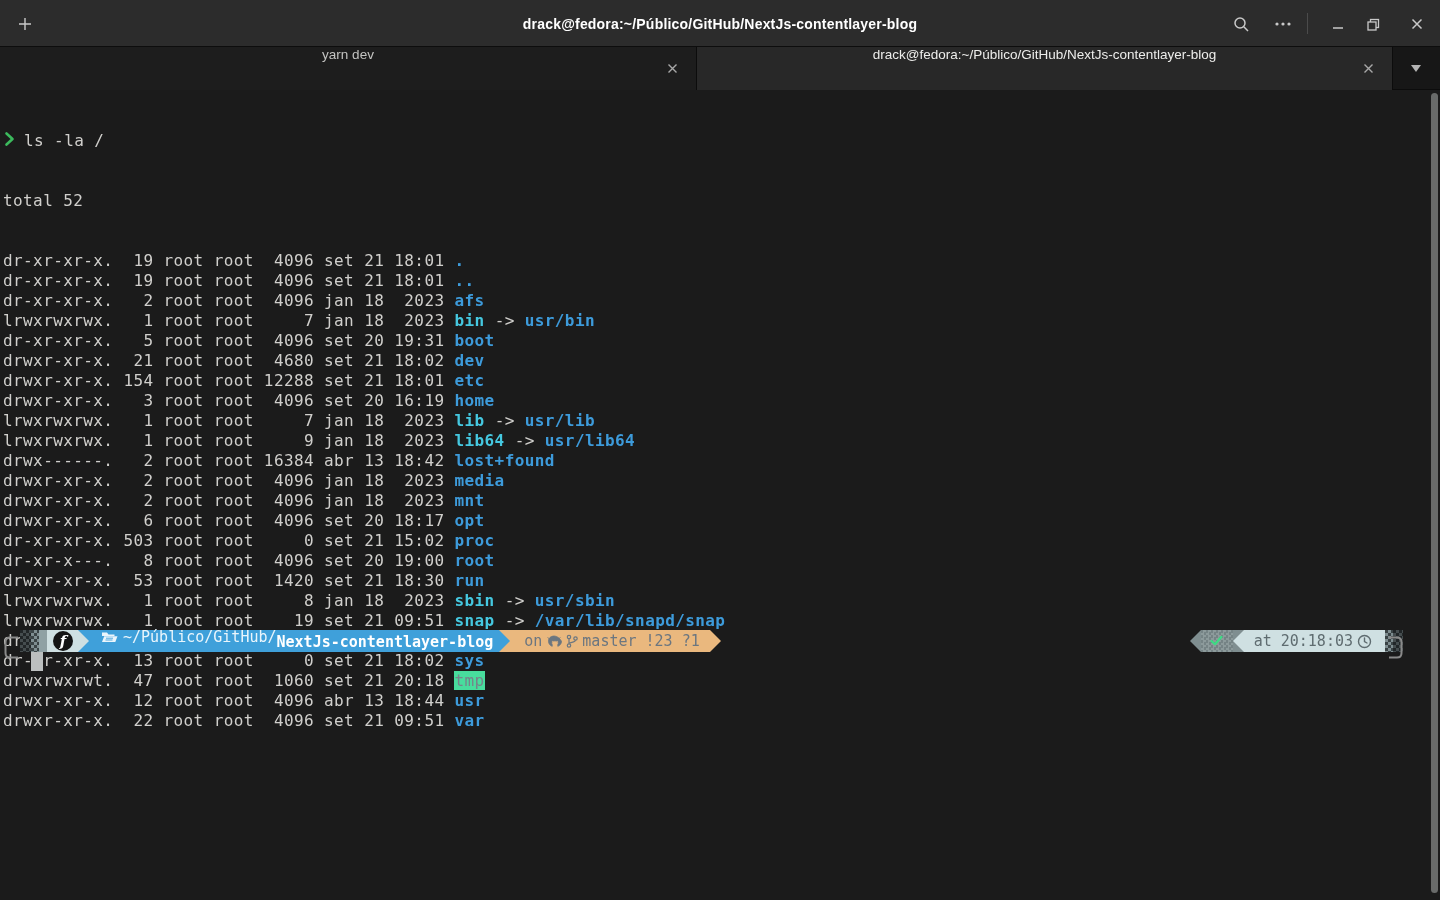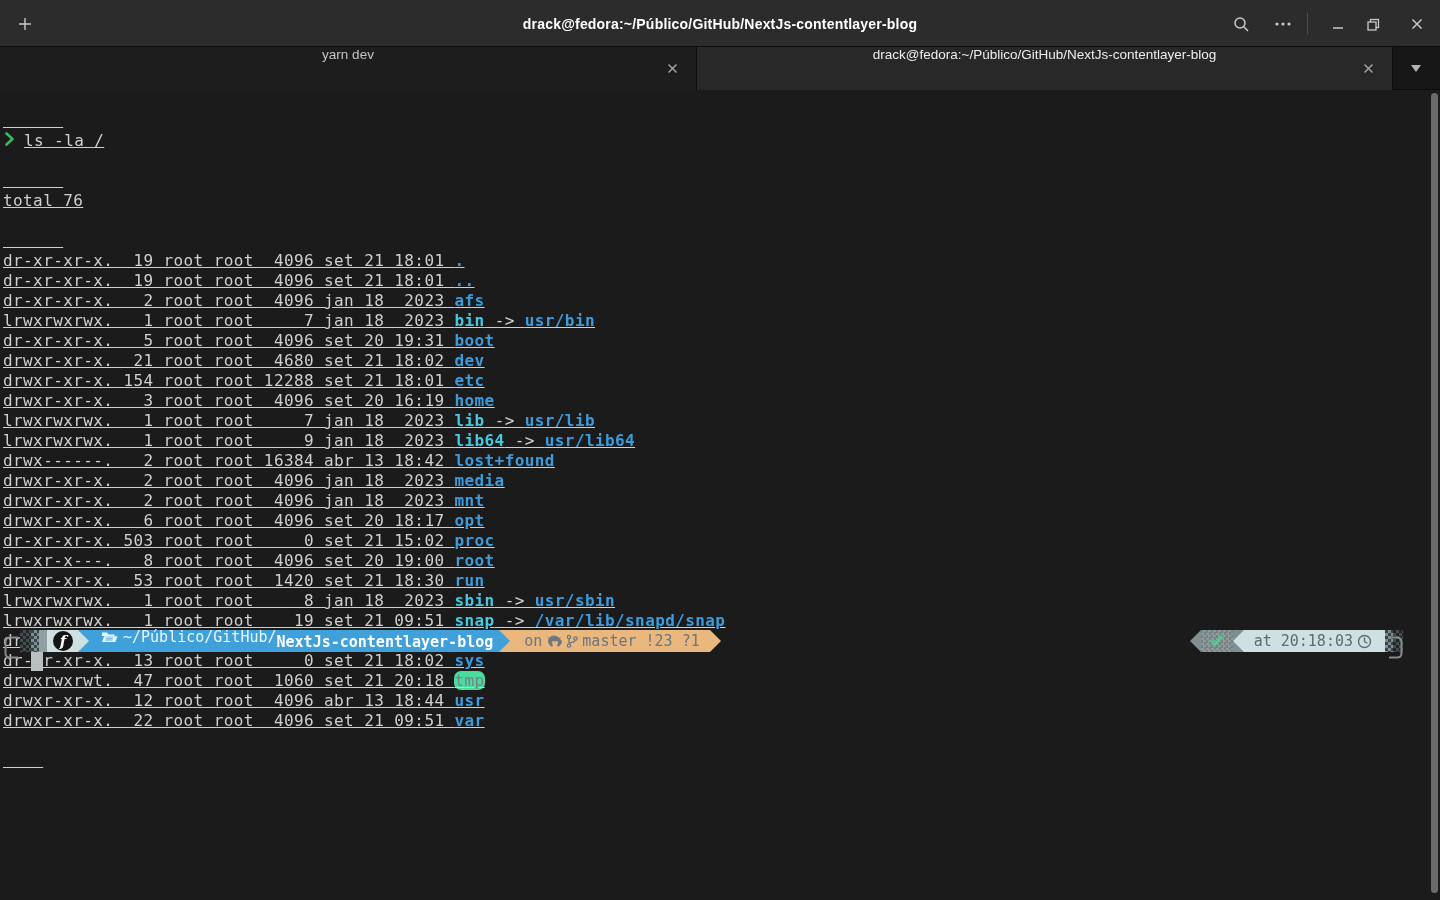--- a/index.html
+++ b/index.html
@@ -27,27 +27,27 @@
   .tab-close { position:absolute; right:12px; top:10px; width:23px; height:23px; border-radius:4px;
     display:flex; align-items:center; justify-content:center; }
   .tab-menu-btn { width:46px; height:43px; display:flex; align-items:center; justify-content:center; cursor:pointer; }
   .chevron-down { width:0; height:0; border-left:5.5px solid transparent; border-right:5.5px solid transparent;
     border-top:7px solid #b4b4b4; }
 
   
   .terminal { position:relative; height:809px; background:#1b1b1b; }
   .term-lines { position:absolute; left:3px; top:1px;
     font-family:"DejaVu Sans Mono", monospace; font-size:16px; line-height:20px;
-    letter-spacing:.4px; white-space:pre; color:#d0cfcc;text-decoration:underline; }
+    letter-spacing:.4px; white-space:pre; color:#d0cfcc; }
   .cmdline { display:flex; align-items:center; height:20px; }
   .prompt-svg { margin:0 9px 0 1px; }
   .n-dir   { color:#3d9bdb; font-weight:bold; }
   .n-link  { color:#45c8e0; font-weight:bold; }
   .n-target{ color:#3d9bdb; font-weight:bold; }
-  .n-sticky{ background:#48dd9d; color:#76838a; font-weight:normal;border-radius:7px; }
+  .n-sticky{ background:#48dd9d; color:#76838a; font-weight:normal; }
 
   
   .pl-wrap { position:absolute; left:0; top:540px; width:100%; height:44px;
     font-family:"DejaVu Sans Mono", monospace; font-size:15px; }
   .frame-svg { position:absolute; }
   .pl-left { position:absolute; left:20px; top:0; height:22px; display:flex; }
   .pl-right { position:absolute; right:37px; top:0; height:34px; display:flex; }
   .blk { height:22px; }
   .chk-dark { background:repeating-conic-gradient(#454d4f 0% 25%, #212628 0% 50%) 0 0/6px 6px; }
   .chk-mid  { background:repeating-conic-gradient(#7e8d90 0% 25%, #3a4345 0% 50%) 0 0/6px 6px; }
@@ -151,21 +151,21 @@
     <div class="tab-menu-btn">
       <span class="chevron-down"></span>
     </div>
   </div>
 
   <div class="terminal">
     <div class="term-lines">
       <div class="cmdline"><span class="prompt-svg"><svg width="11" height="16">
               <path d="M2.5 2.5 L8.5 8 L2.5 13.5" fill="none" stroke="#3cba5d" stroke-width="2.6" stroke-linecap="round" stroke-linejoin="round"></path>
             </svg></span><span>ls -la /</span></div>
-      <div>total 76</div>
+      <div>total 52</div>
       <div id="rows-container"><div><span>dr-xr-xr-x.  19 root root  4096 set 21 18:01 </span><span class="n-dir">.</span></div><div><span>dr-xr-xr-x.  19 root root  4096 set 21 18:01 </span><span class="n-dir">..</span></div><div><span>dr-xr-xr-x.   2 root root  4096 jan 18  2023 </span><span class="n-dir">afs</span></div><div><span>lrwxrwxrwx.   1 root root     7 jan 18  2023 </span><span class="n-link">bin</span><span> -&gt; </span><span class="n-target">usr/bin</span></div><div><span>dr-xr-xr-x.   5 root root  4096 set 20 19:31 </span><span class="n-dir">boot</span></div><div><span>drwxr-xr-x.  21 root root  4680 set 21 18:02 </span><span class="n-dir">dev</span></div><div><span>drwxr-xr-x. 154 root root 12288 set 21 18:01 </span><span class="n-dir">etc</span></div><div><span>drwxr-xr-x.   3 root root  4096 set 20 16:19 </span><span class="n-dir">home</span></div><div><span>lrwxrwxrwx.   1 root root     7 jan 18  2023 </span><span class="n-link">lib</span><span> -&gt; </span><span class="n-target">usr/lib</span></div><div><span>lrwxrwxrwx.   1 root root     9 jan 18  2023 </span><span class="n-link">lib64</span><span> -&gt; </span><span class="n-target">usr/lib64</span></div><div><span>drwx------.   2 root root 16384 abr 13 18:42 </span><span class="n-dir">lost+found</span></div><div><span>drwxr-xr-x.   2 root root  4096 jan 18  2023 </span><span class="n-dir">media</span></div><div><span>drwxr-xr-x.   2 root root  4096 jan 18  2023 </span><span class="n-dir">mnt</span></div><div><span>drwxr-xr-x.   6 root root  4096 set 20 18:17 </span><span class="n-dir">opt</span></div><div><span>dr-xr-xr-x. 503 root root     0 set 21 15:02 </span><span class="n-dir">proc</span></div><div><span>dr-xr-x---.   8 root root  4096 set 20 19:00 </span><span class="n-dir">root</span></div><div><span>drwxr-xr-x.  53 root root  1420 set 21 18:30 </span><span class="n-dir">run</span></div><div><span>lrwxrwxrwx.   1 root root     8 jan 18  2023 </span><span class="n-link">sbin</span><span> -&gt; </span><span class="n-target">usr/sbin</span></div><div><span>lrwxrwxrwx.   1 root root    19 set 21 09:51 </span><span class="n-link">snap</span><span> -&gt; </span><span class="n-target">/var/lib/snapd/snap</span></div><div><span>drwxr-xr-x.   2 root root  4096 jan 18  2023 </span><span class="n-dir">srv</span></div><div><span>dr-xr-xr-x.  13 root root     0 set 21 18:02 </span><span class="n-dir">sys</span></div><div><span>drwxrwxrwt.  47 root root  1060 set 21 20:18 </span><span class="n-sticky">tmp</span></div><div><span>drwxr-xr-x.  12 root root  4096 abr 13 18:44 </span><span class="n-dir">usr</span></div><div><span>drwxr-xr-x.  22 root root  4096 set 21 09:51 </span><span class="n-dir">var</span></div></div>
     </div>
 
     <div class="pl-wrap">
       <svg class="frame-svg" style="left:4px; top:6px;" width="15" height="23">
         <path d="M14 1.5 H6 Q1.5 1.5 1.5 6 V17 Q1.5 21.5 6 21.5 H14" fill="none" stroke="#8a8a8a" stroke-width="2"></path>
       </svg>
 
       <div class="pl-left">
         <div class="blk chk-dark" style="width:11px;"></div>

